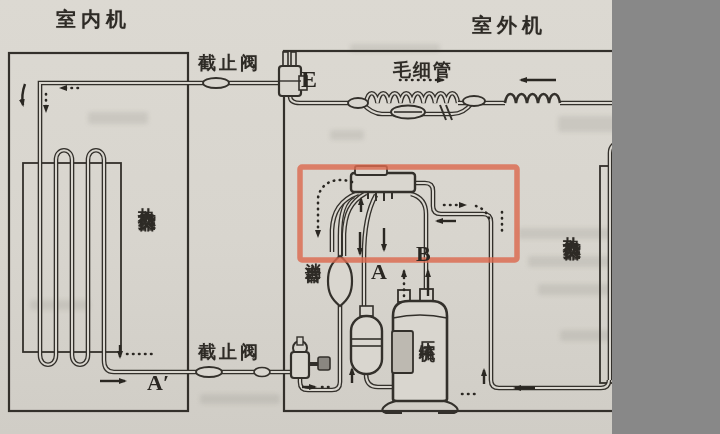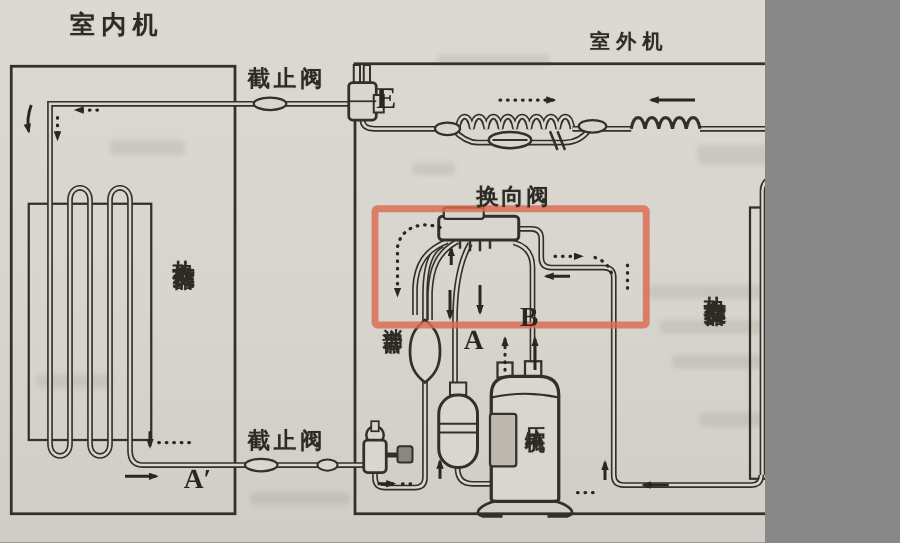--- a/index.html
+++ b/index.html
@@ -194,24 +194,24 @@
       <path class="dots" d="M 476,206 Q 488,210 490,222"></path>
       <path class="dots" d="M 502,212 V 234"></path>
       <path class="dots" d="M 322,387 H 334"></path>
       <path class="dots" d="M 462,394 H 478"></path>
     </g>
 
     <rect class="hl" x="300" y="167" width="217" height="93" rx="2"></rect>
   </svg>
 
   <div class="lbl" style="left:56px;top:6px;font-size:20px;letter-spacing:5px">室内机</div>
-  <div class="lbl" style="left:472px;top:23px;font-size:16px;letter-spacing:5px">室外机</div>
+  <div class="lbl" style="left:472px;top:12px;font-size:20px;letter-spacing:5px">室外机</div>
 
   <div class="lbl" style="left:198px;top:51px;font-size:18px;letter-spacing:3px">截止阀</div>
-  <div class="lbl" style="left:381px;top:145px;font-size:18px;letter-spacing:2px">换向阀</div>
+  <div class="lbl" style="left:393px;top:58px;font-size:18px;letter-spacing:2px">毛细管</div>
   <div class="lbl v" style="left:138px;top:194px;font-size:18px">热交换器</div>
   <div class="lbl v" style="left:305px;top:250px;font-size:16px">消音器</div>
   <div class="lbl v" style="left:419px;top:329px;font-size:16px">压缩机</div>
   <div class="lbl v" style="left:563px;top:223px;font-size:18px">热交换器</div>
   <div class="lbl" style="left:198px;top:340px;font-size:18px;letter-spacing:3px">截止阀</div>
 
   <div class="pt" style="left:301px;top:66px;font-size:24px">E</div>
   <div class="pt" style="left:662px;top:118px;font-size:25px">D</div>
   <div class="pt" style="left:371px;top:259px;font-size:22px">A</div>
   <div class="pt" style="left:416px;top:241px;font-size:22px">B</div>

